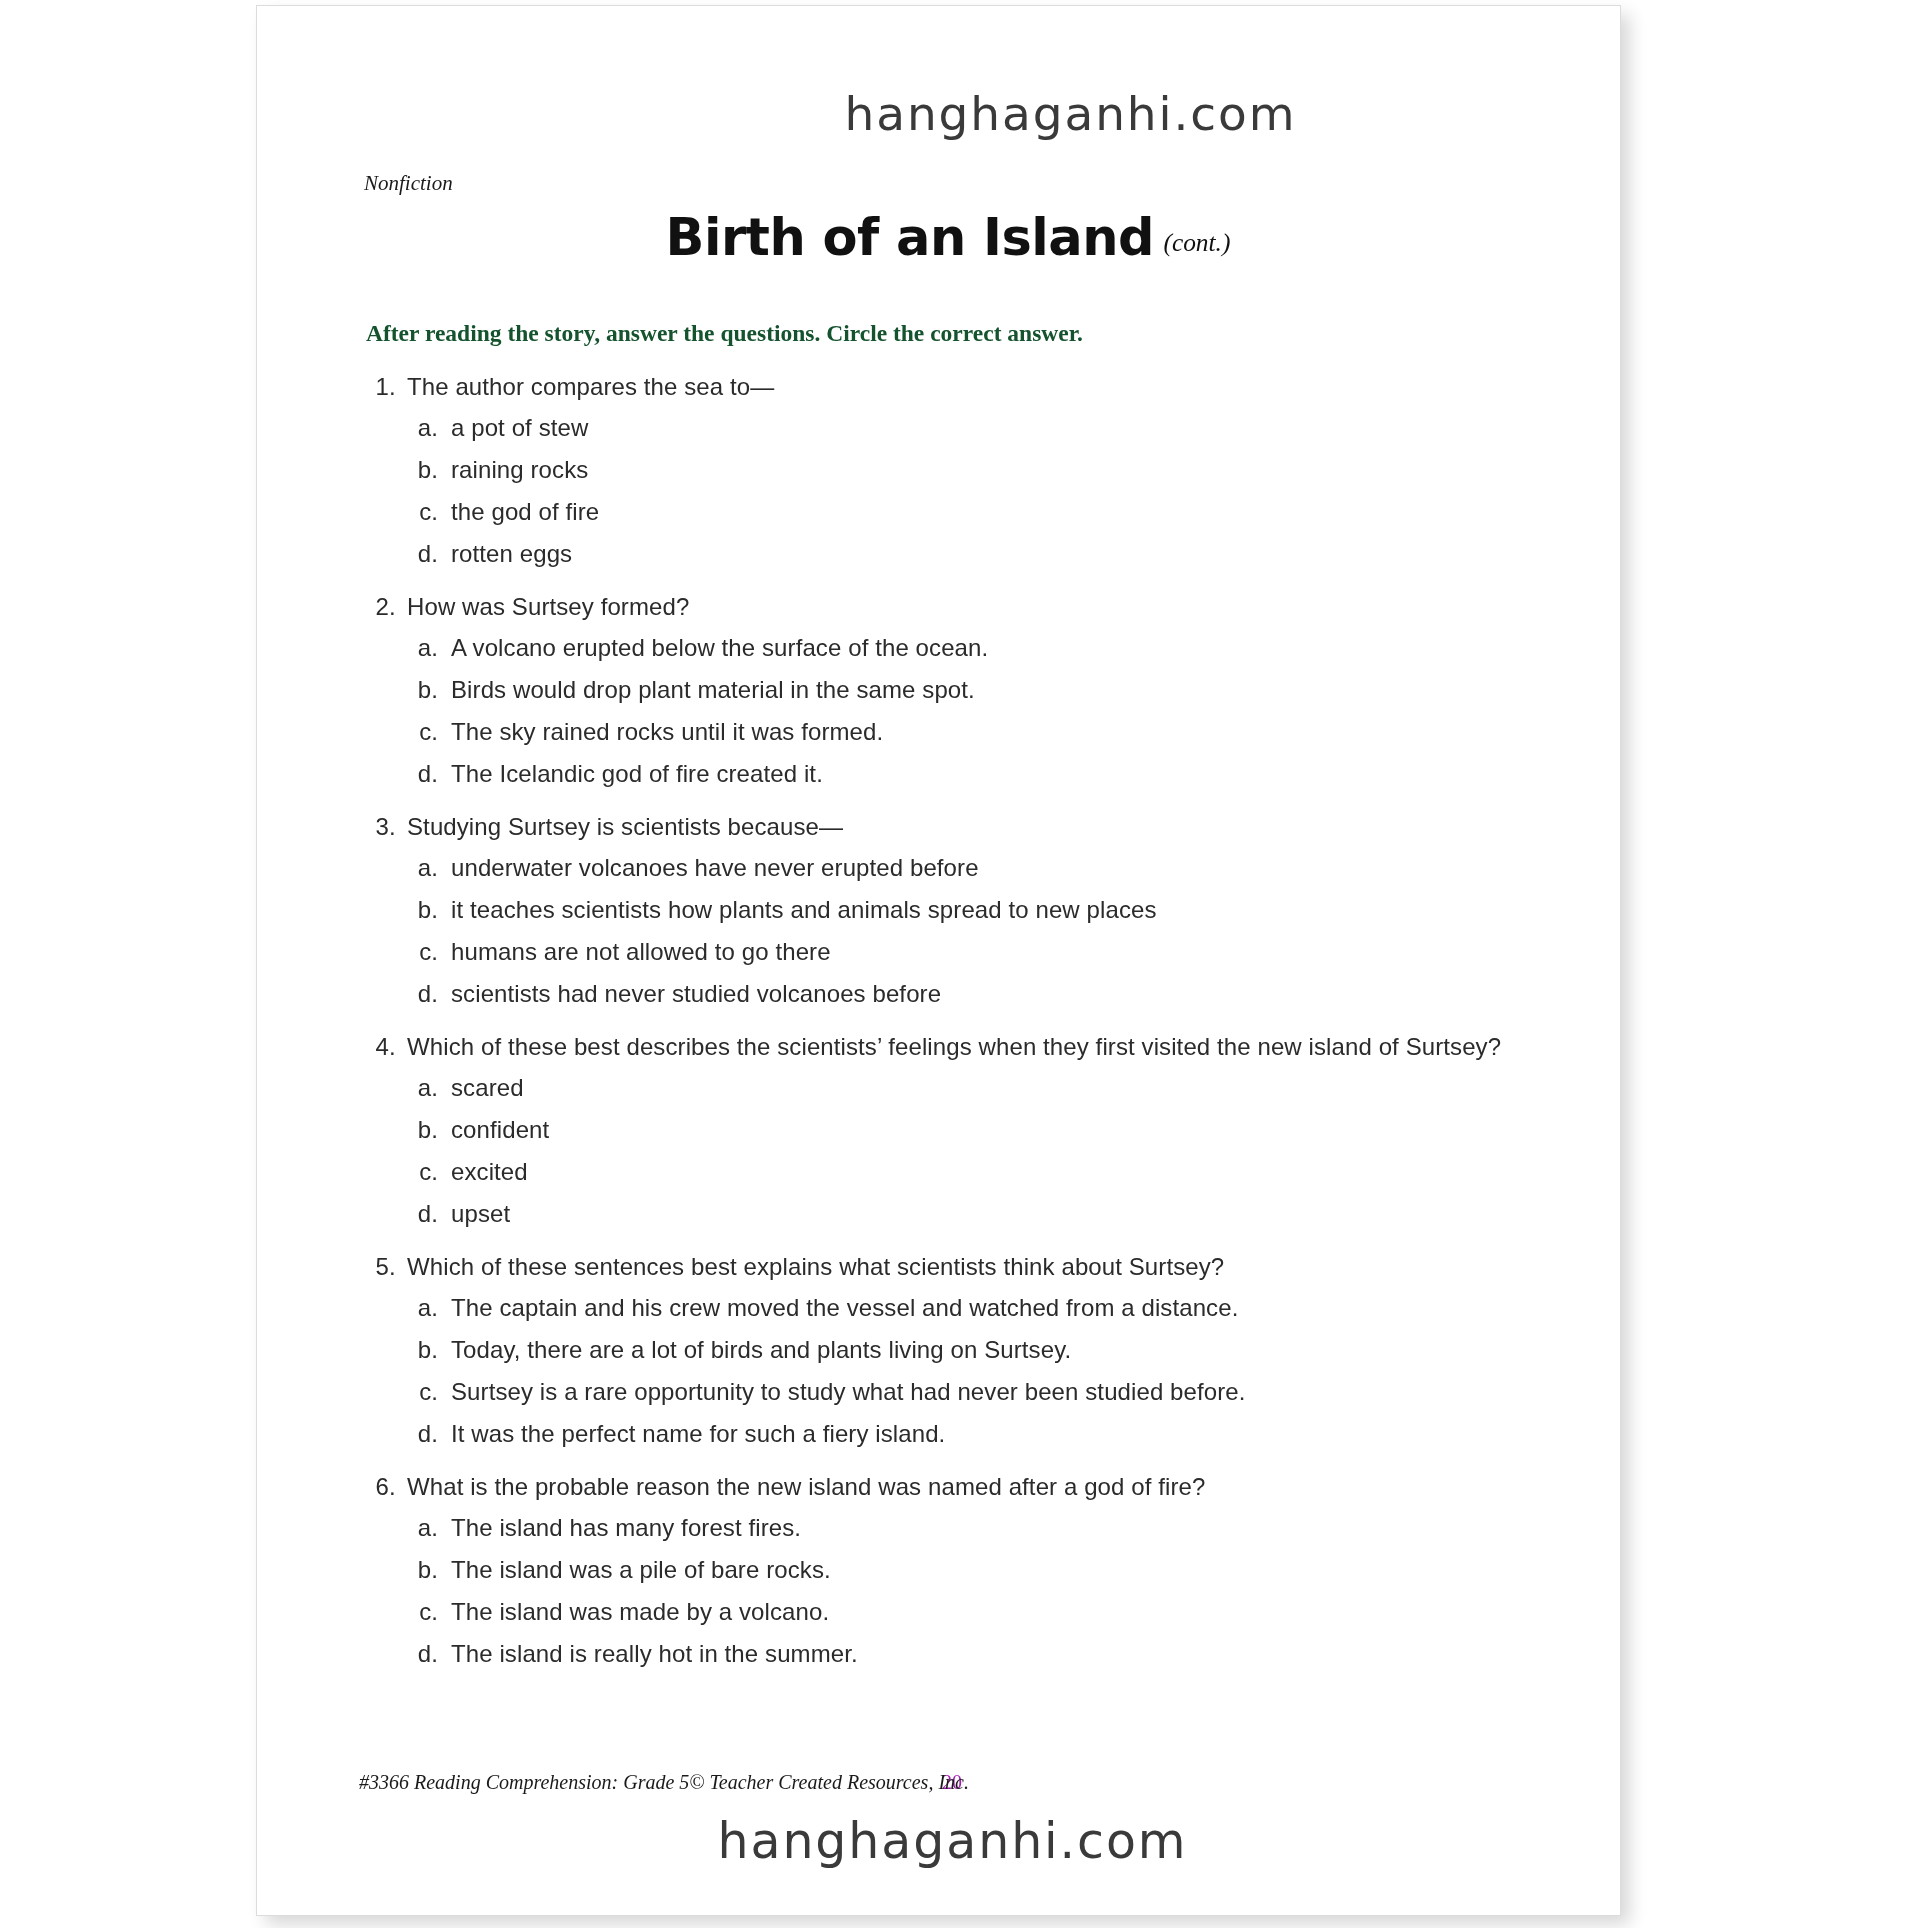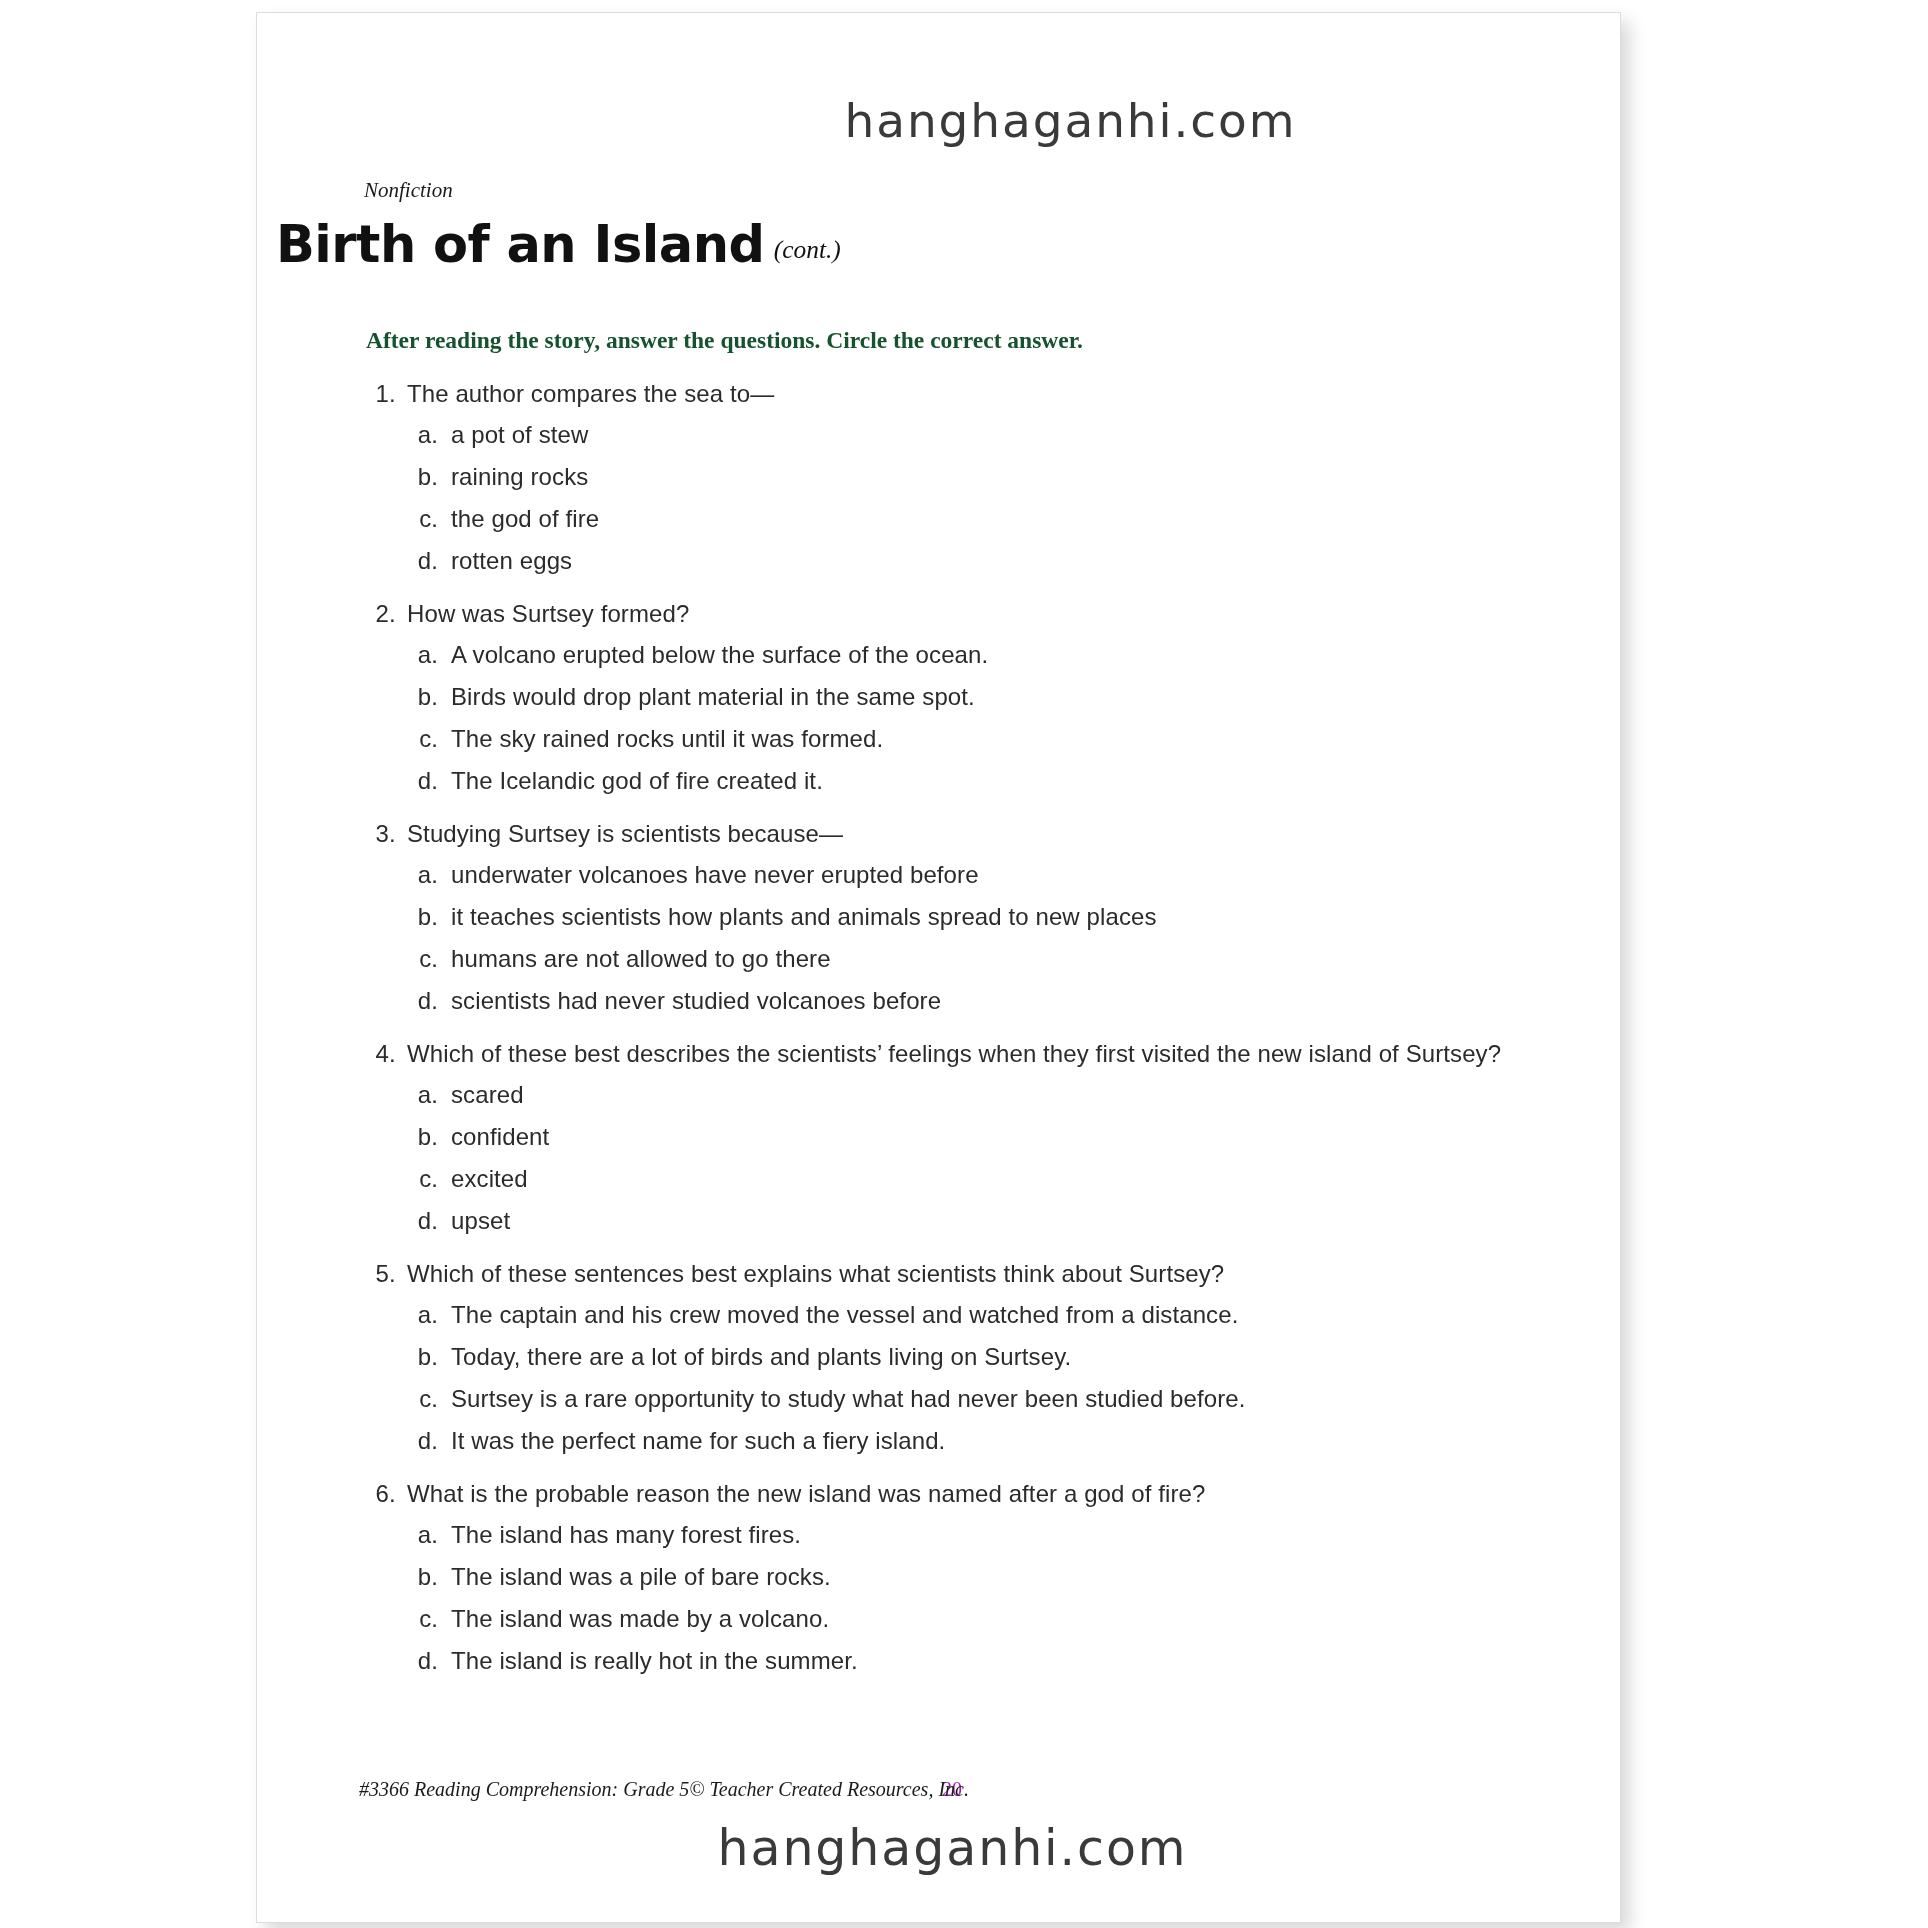--- a/index.html
+++ b/index.html
@@ -15,21 +15,21 @@
   }
   .canvas {
     position: relative;
     width: 1928px;
     height: 1928px;
     background: #ffffff;
   }
   .page {
     position: absolute;
     left: 256px;
-    top: 12px;
+    top: 5px;
     width: 1365px;
     height: 1911px;
     background: #ffffff;
     border: 1.9px solid #dcdcdc;
     box-shadow: 9.4px 9.4px 17px rgba(0,0,0,0.16);
     box-sizing: border-box;
     overflow: hidden;
   }
   .watermark-top {
     position: absolute;
@@ -64,20 +64,21 @@
     font-family: "Liberation Serif", serif;
     font-style: italic;
     font-size: 21px;
     color: #1a1a1a;
   }
   .title-row {
     position: absolute;
     left: 0;
     top: 202px;
     width: 100%;
+    text-align: center;
     padding-left: 19px;
     box-sizing: border-box;
   }
   .title {
     font-family: "DejaVu Sans", sans-serif;
     font-weight: bold;
     font-size: 51px;
     letter-spacing: -0.5px;
     color: #111111;
   }

